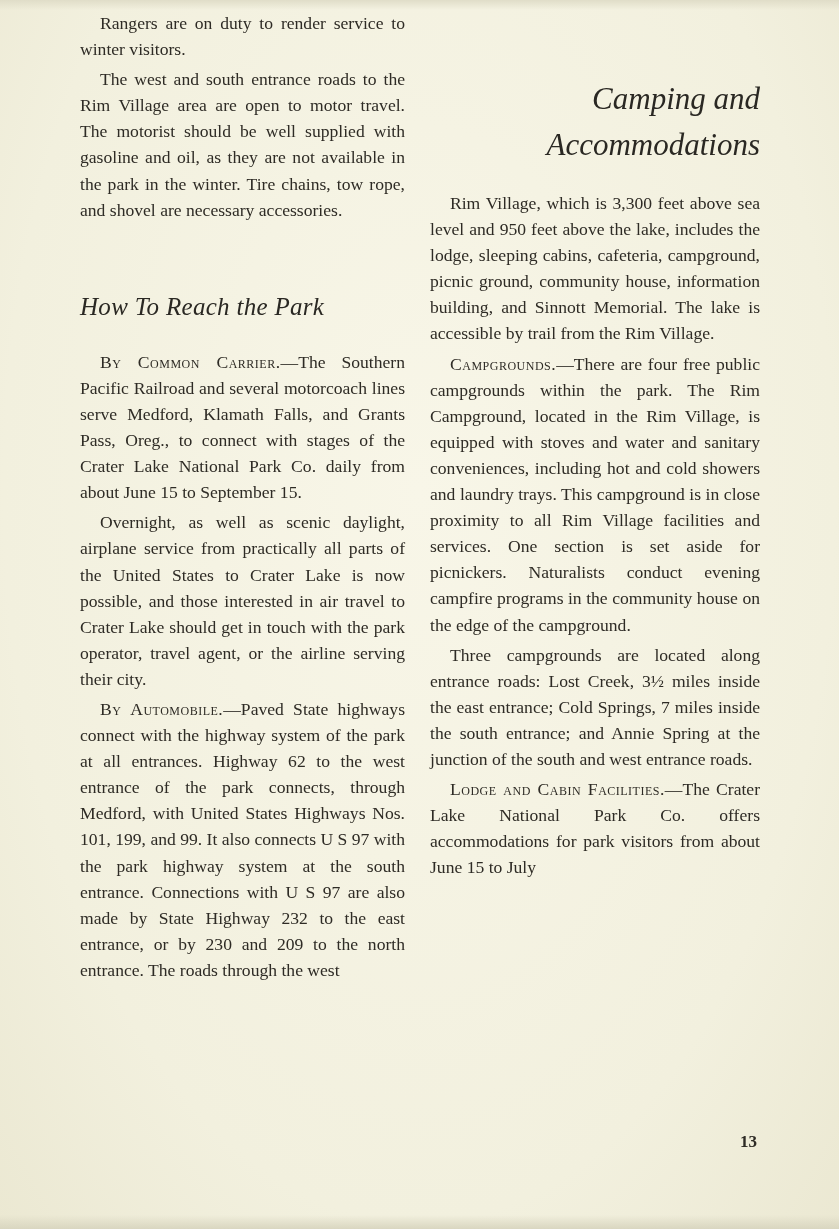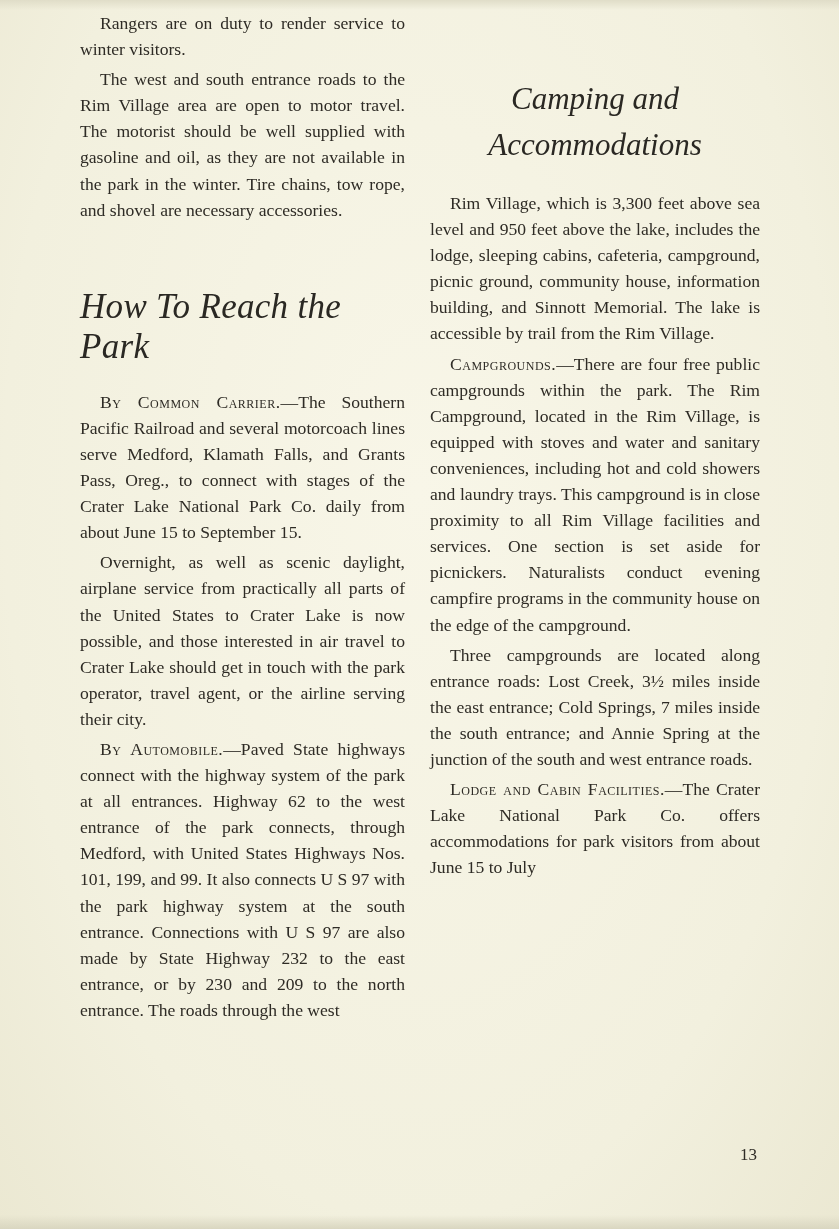--- a/index.html
+++ b/index.html
@@ -33,32 +33,32 @@
     .col p { margin: 0 0 4px 0; text-indent: 20px; }
     .col p.noindent { text-indent: 0; }
     .sc { font-variant: small-caps; letter-spacing: 0.5px; }
     h2 {
       font-family: "Liberation Serif", "DejaVu Serif", serif;
       font-style: italic; font-weight: normal;
       color: #2a2823;
       margin: 0;
     }
     .h-left {
-      font-size: 35px; line-height: 40px;
+      font-size: 25px; line-height: 40px;
       margin-top: 64px; margin-bottom: 22px;
       text-align: left; letter-spacing: 0.3px;
     }
     .h-right {
       font-size: 31px; line-height: 46px;
-      text-align: center;
+      text-align: right;
       margin-top: 66px; margin-bottom: 22px;
     }
     .pagenum {
       position: absolute; left: 740px; top: 1132px;
-      font-size: 17px; font-weight: normal; color: #2e2b25; margin-top: 13px;
+      font-size: 17px; font-weight: bold; color: #2e2b25;
     }
   </style>
 </head>
 <body>
 
 <div class="page">
 
   <div class="col left">
     <p>Rangers are on duty to render service to winter visitors.</p>
     <p>The west and south entrance roads to the Rim Village area are open to motor travel. The motorist should be well supplied with gasoline and oil, as they are not available in the park in the winter. Tire chains, tow rope, and shovel are necessary accessories.</p>

